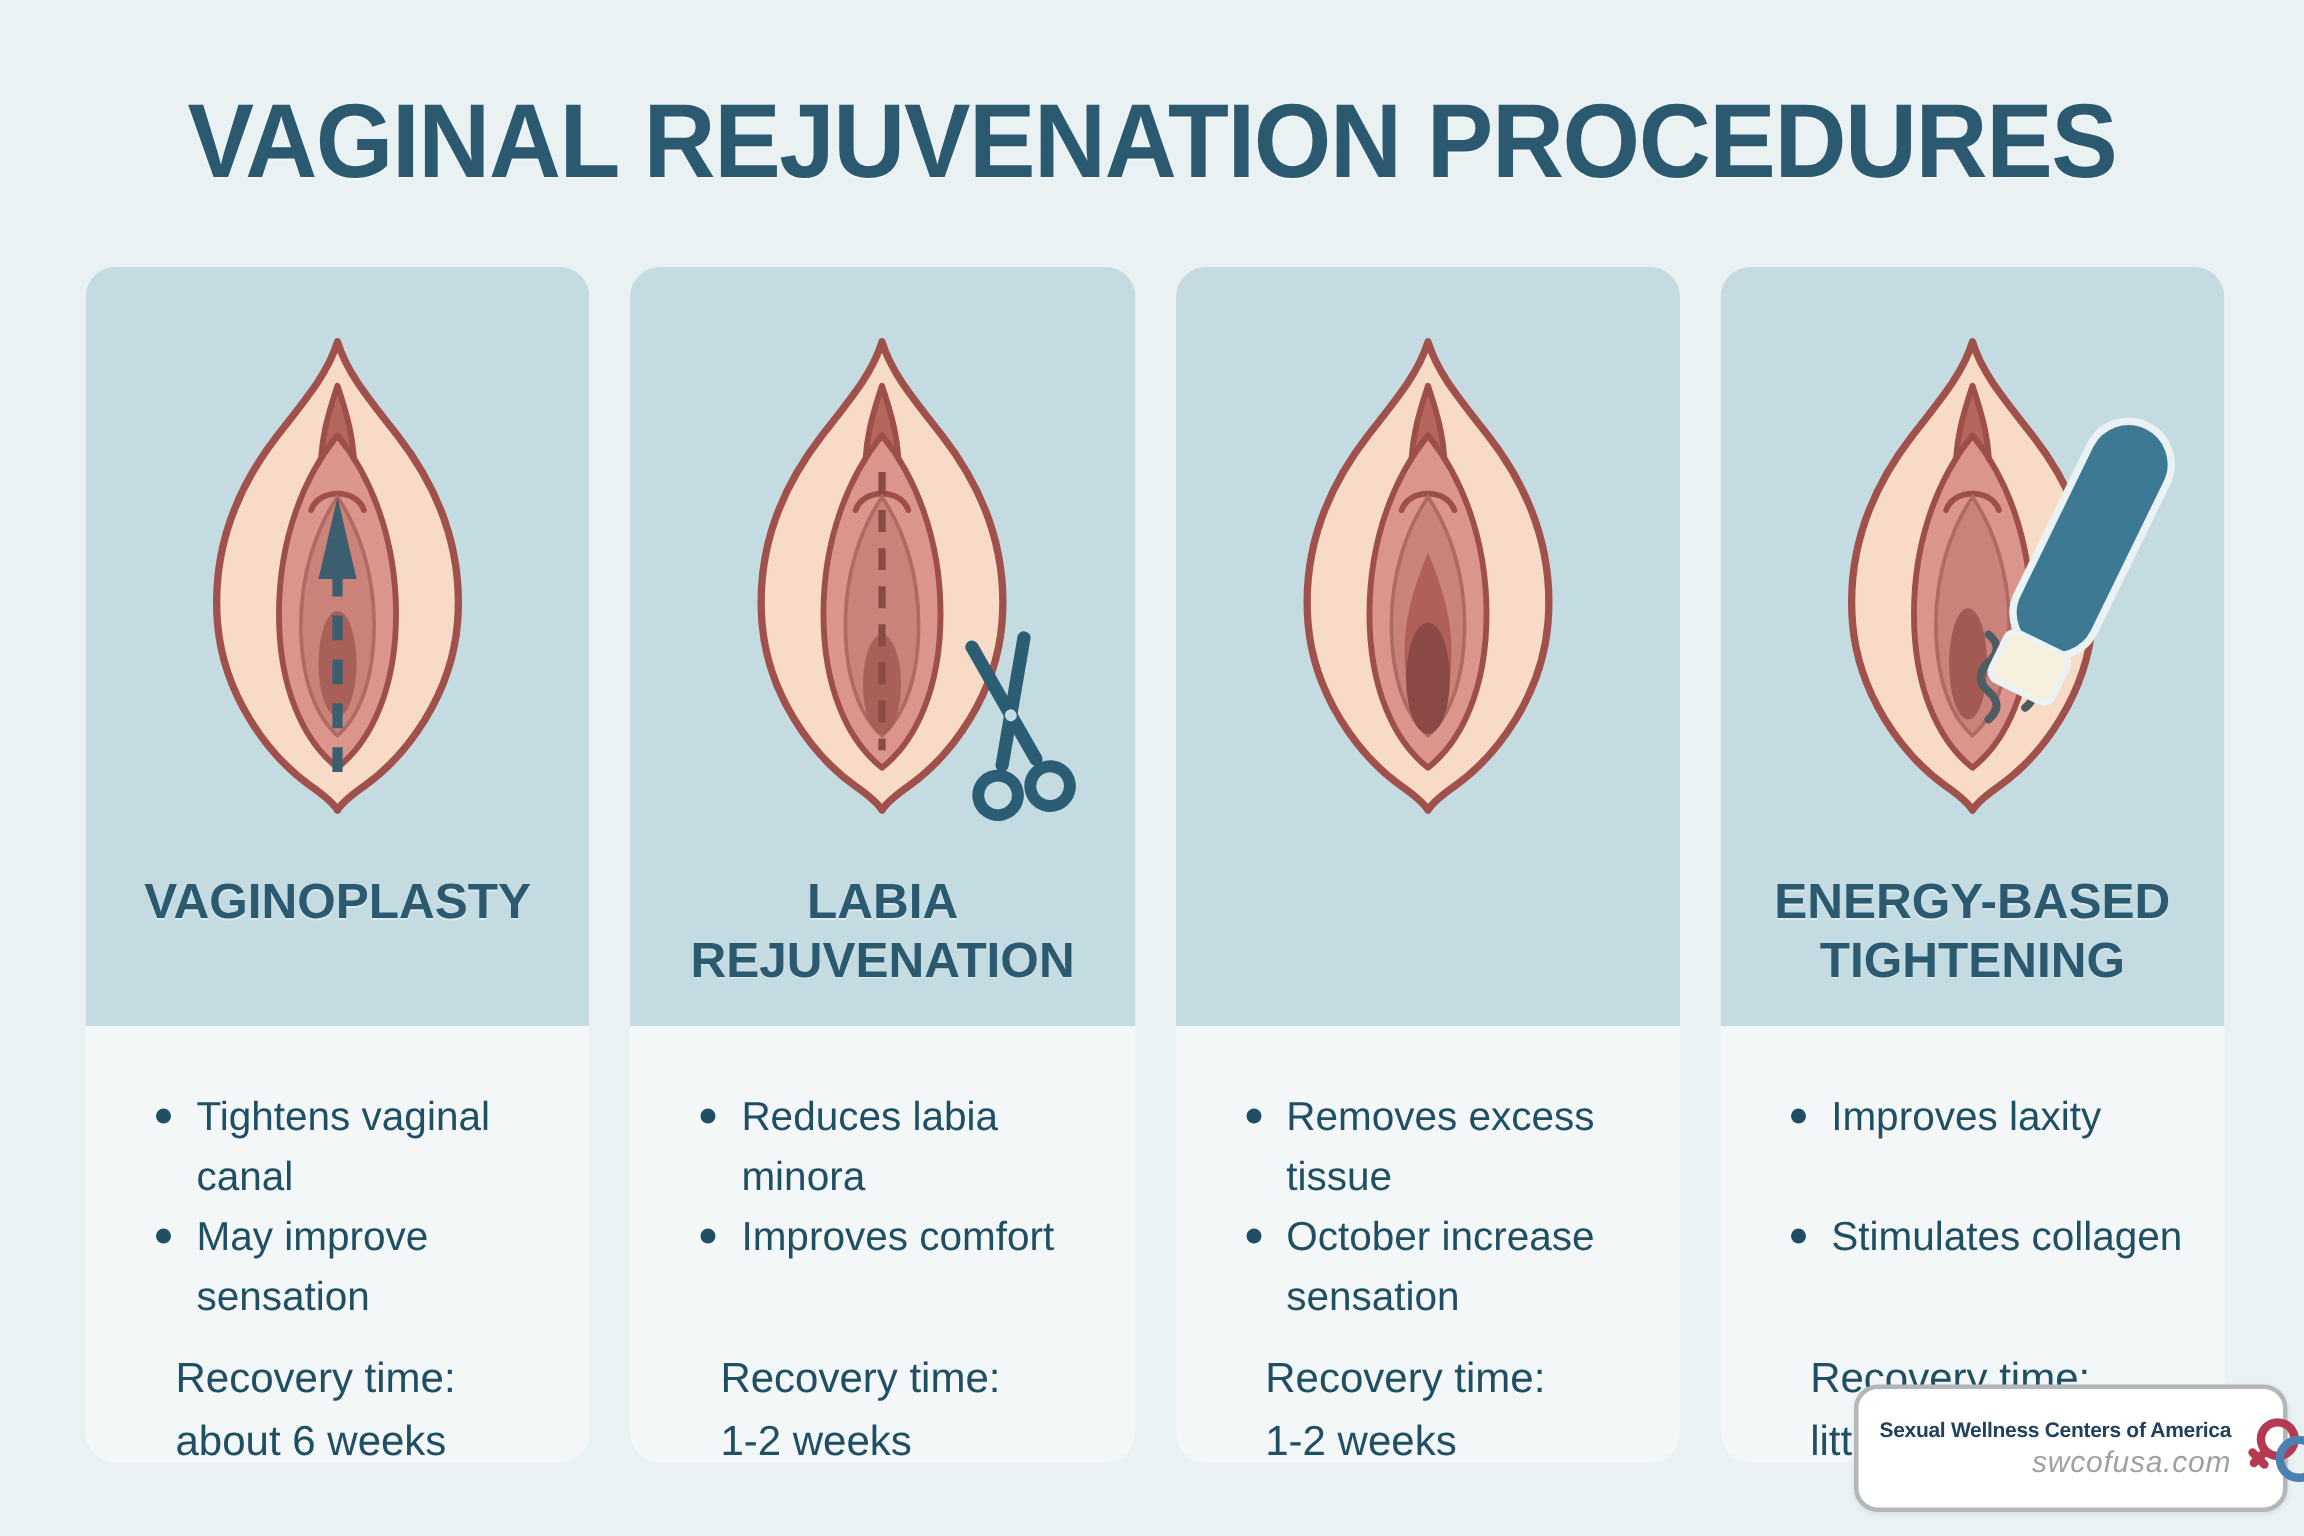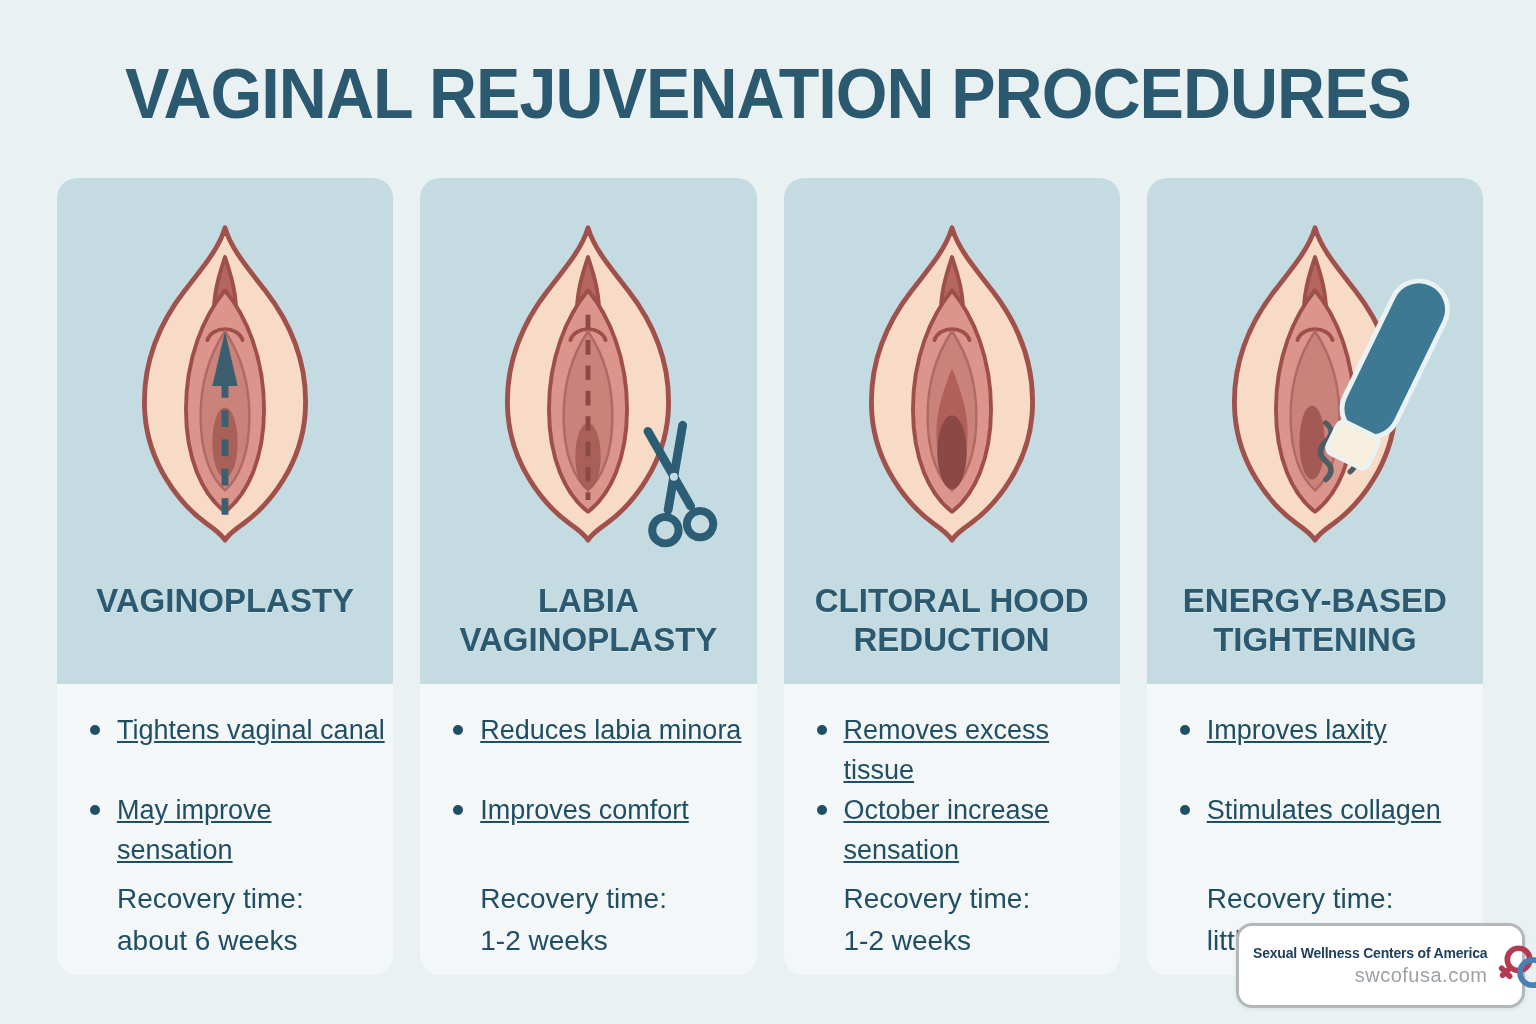--- a/index.html
+++ b/index.html
@@ -36,21 +36,21 @@
     position:absolute; left:50%; top:44px; transform:translateX(-50%);
     width:205px; height:322px;
   }
   .card-heading {
     position:absolute; top:404px; left:0; right:0; margin:0;
     text-align:center; font-size:33px; font-weight:700;
     line-height:1.17; color:#2b5a70; padding:0 6px;
     text-shadow:0 1px 0 rgba(255,255,255,.4);
   }
   .card-body { flex:1; padding:26px 4px 0 26px; }
-  ul.bullets { list-style:none; margin:0; padding:0;text-decoration:underline; }
+  ul.bullets { list-style:none; margin:14px; padding:0; }
   .bullets li {
     position:relative; padding-left:34px; min-height:80px;
     font-size:27px; line-height:40px;
   }
   .bullets li::before {
     content:""; position:absolute; left:7px; top:15px;
     width:10px; height:10px; border-radius:50%; background:#204f63;
   }
   .recovery {
     margin-top:8px; padding-left:34px;
@@ -64,21 +64,21 @@
     position:absolute; left:176px; top:90px; width:128px; height:215px;
   }
   .watermark {
     position:absolute; left:1236px; top:923px; width:289px; height:85px;
     background:#ffffff; border:3px solid #b3b7b9; border-radius:16px;
     display:flex; align-items:center; padding:0 12px 0 14px;
     z-index:10; box-shadow:0 1px 4px rgba(0,0,0,.08);
   }
   .wm-text { flex:1; text-align:right; padding-right:10px; }
   .wm-org { font-size:14px; font-weight:700; color:#21405c; letter-spacing:-.2px; white-space:nowrap; }
-  .wm-url { font-size:20px; color:#9ba1a4; margin-top:3px; letter-spacing:.5px; }
+  .wm-url { font-size:20px; color:#9ba1a4; margin-top:3px; letter-spacing:.5px;font-style:italic; }
   .wm-logo { width:58px; height:56px; flex:none; }
 </style>
 </head>
 <body>
 
 <svg width="0" height="0" style="position:absolute" aria-hidden="true">
   <defs>
     <g id="vulva-base">
       <path d="M105 6 C111 26 124 42 146 70 C174 106 191 148 187 198 C183 247 153 288 124 309 C114 316 108 321 105 326 C102 321 96 316 86 309 C57 288 27 247 23 198 C19 148 36 106 64 70 C86 42 99 26 105 6 Z" fill="#f8dbc6" stroke="#a0514c" stroke-width="5" stroke-linejoin="round"></path>
       <path d="M105 36 C111 54 118 76 116 100 C112 91 98 91 94 100 C92 76 99 54 105 36 Z" fill="#b4665f" stroke="#9e4f4a" stroke-width="4" stroke-linejoin="round"></path>
@@ -126,42 +126,41 @@
       </svg>
       <svg class="scissors-icon" viewBox="0 0 100 160">
         <g stroke="#2b5d74" stroke-width="10" stroke-linecap="round" fill="none">
           <line x1="30" y1="10" x2="63" y2="102"></line>
           <line x1="70" y1="10" x2="37" y2="102"></line>
         </g>
         <circle cx="30" cy="124" r="15" fill="none" stroke="#2b5d74" stroke-width="9"></circle>
         <circle cx="70" cy="124" r="15" fill="none" stroke="#2b5d74" stroke-width="9"></circle>
         <circle cx="50" cy="66" r="4.5" fill="#c4dbe2"></circle>
       </svg>
-      <h2 class="card-heading">LABIA VAGINOPLASTY</h2>
+      <h2 class="card-heading">LABIA REJUVENATION</h2>
     </div>
     <div class="card-body">
       <ul class="bullets">
         <li>Reduces labia minora</li>
         <li>Improves comfort</li>
       </ul>
       <div class="recovery">
         <div>Recovery time:</div>
         <div>1-2 weeks</div>
       </div>
     </div>
   </section>
 
   <section class="card">
     <div class="card-top">
       <svg class="illustration" viewBox="0 0 210 330">
         <use href="#vulva-base"></use>
         <path d="M105 150 C113 170 121 192 121 216 C121 248 114 266 105 274 C96 266 89 248 89 216 C89 192 97 170 105 150 Z" fill="#b06059"></path>
         <ellipse cx="105" cy="236" rx="15" ry="38" fill="#8a4944"></ellipse>
       </svg>
-      <h2 class="card-heading">CLITORAL HOOD REDUCTION</h2>
     </div>
     <div class="card-body">
       <ul class="bullets">
         <li>Removes excess tissue</li>
         <li>October increase sensation</li>
       </ul>
       <div class="recovery">
         <div>Recovery time:</div>
         <div>1-2 weeks</div>
       </div>

